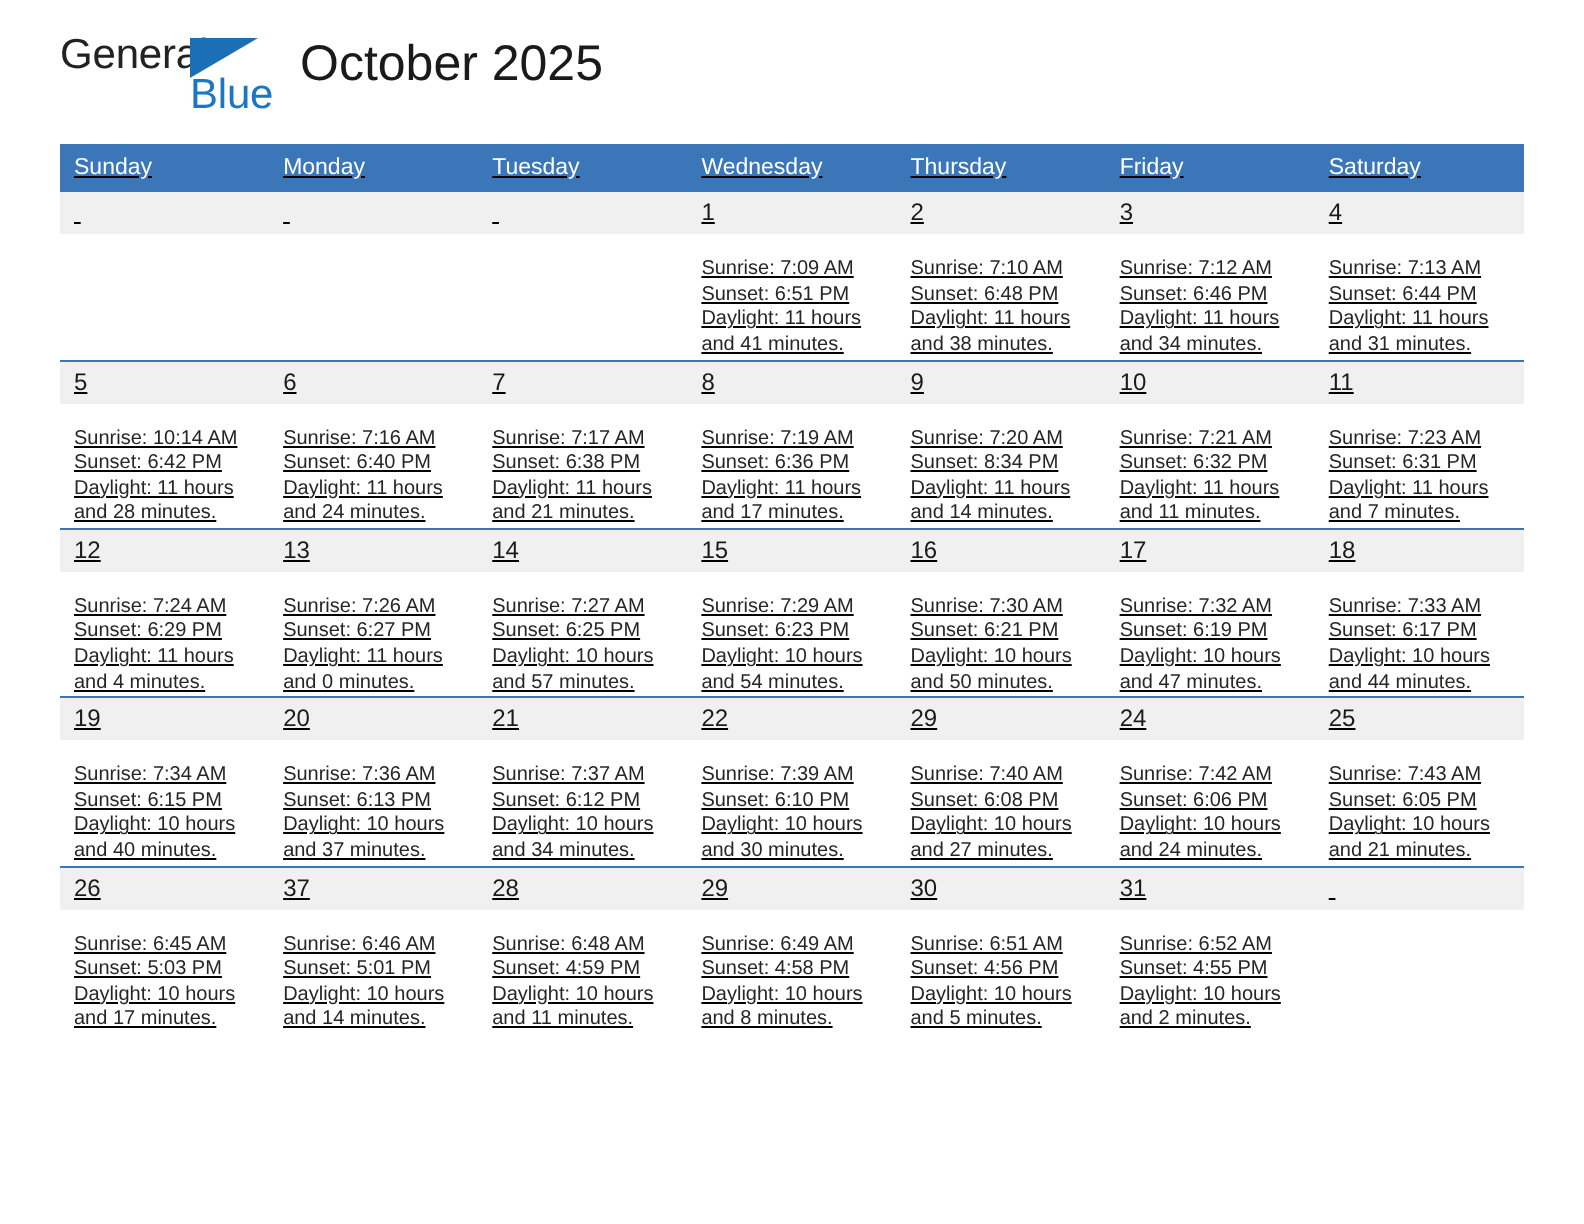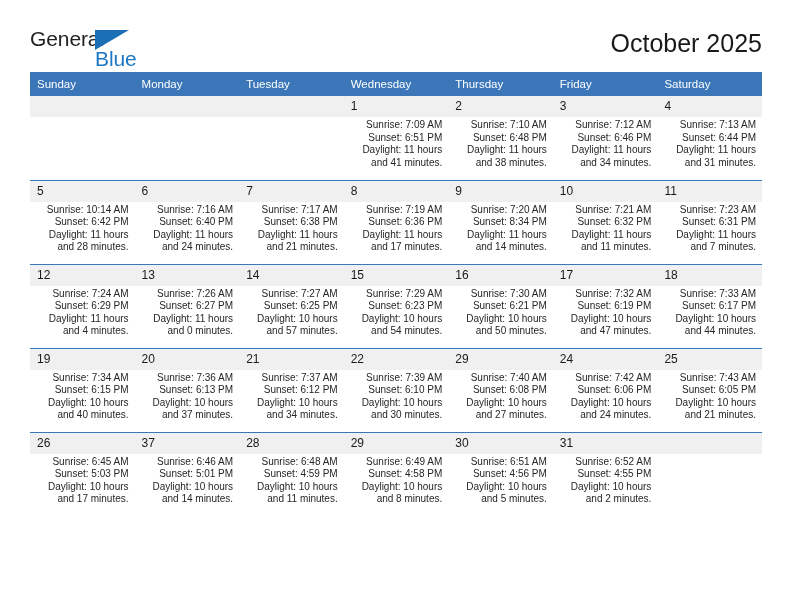--- a/index.html
+++ b/index.html
@@ -19,25 +19,23 @@
     width: 792px;
     height: 612px;
     box-sizing: border-box;
     padding: 0 30px;
   }
 
   
   .top {
     display: flex;
     align-items: flex-start;
-    justify-content: space-between;
     height: 72px;
-    padding-top: 28px;
+    padding-top: 17px;
     box-sizing: border-box;
-    gap: 16px;
   }
   .logo {
     position: relative;
     width: 120px;
     height: 46px;
     line-height: 1;
   }
   .logo-general {
     position: absolute;
     left: 0;
@@ -80,20 +78,21 @@
     line-height: 18px;
     margin-top: 7px;
     white-space: nowrap;
   }
 
   
   .calendar {
     width: 732px;
     border-collapse: collapse;
     table-layout: fixed;
+    text-decoration: underline;
   }
   .calendar th {
     background: #3a76b8;
     color: #ffffff;
     font-size: 11.5px;
     font-weight: normal;
     text-align: left;
     padding: 6px 0 6px 7px;
     height: 11px;
     border: none;
@@ -116,25 +115,24 @@
     color: #1a1a1a;
     padding: 4px 0 4px 7px;
     line-height: 13px;
     height: 13px;
   }
   td.empty .daynum {
     background: #f0f0f0;
     color: transparent;
   }
   .info {
-    padding: 2px 6px 0 7px;
+    padding: 12px 6px 0 7px;
     font-size: 10px;
     line-height: 12.6px;
     color: #262626;
-    text-align: right;
   }
   .info div {
     white-space: nowrap;
   }
 </style>
 </head>
 <body>
 
 <div class="page">
 

